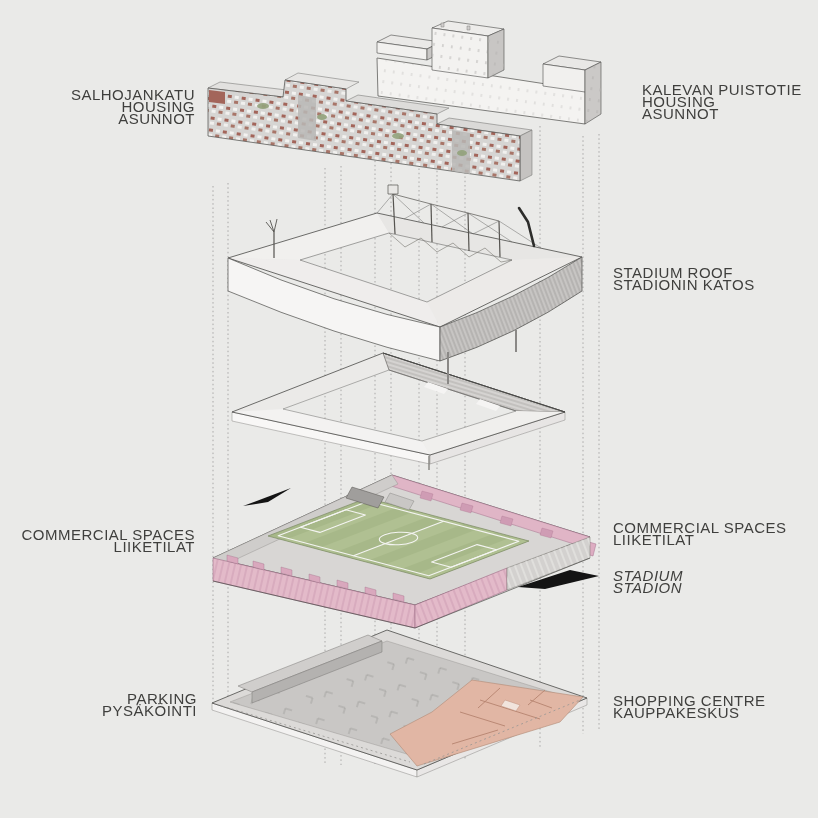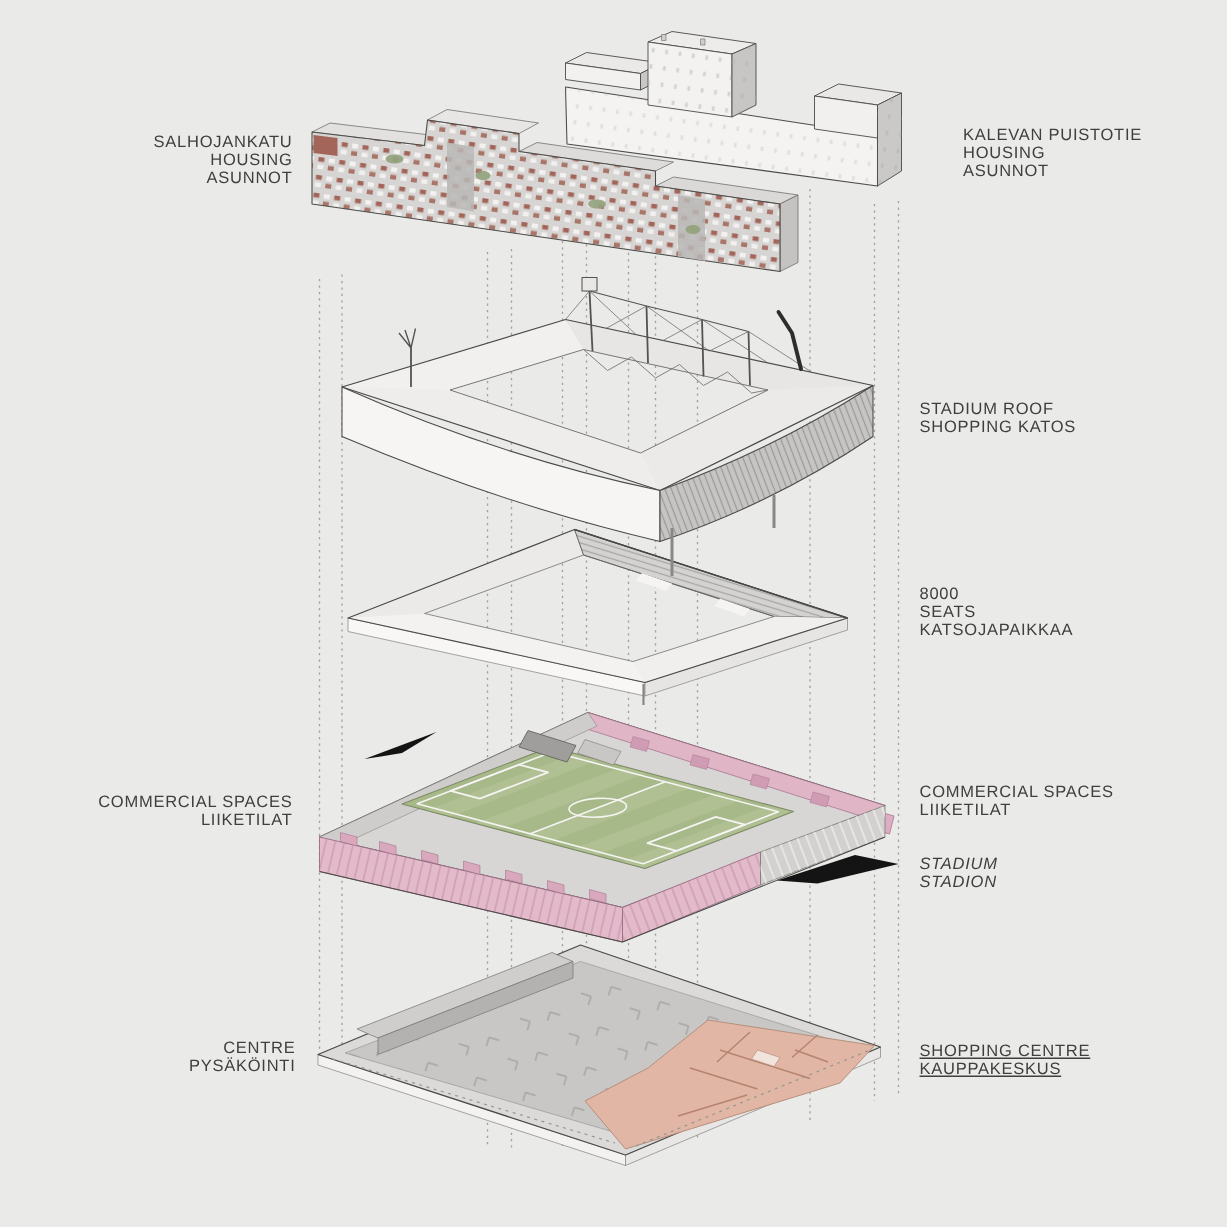--- a/index.html
+++ b/index.html
@@ -3,33 +3,33 @@
 <meta charset="utf-8">
 <style>
   html,body{margin:0;padding:0;}
   body{font-family:"Liberation Sans", sans-serif;}
   .stage{
     position:relative;width:818px;height:818px;background:#eaeae8;overflow:hidden;
   }
   .stage svg{position:absolute;left:0;top:0;}
   .lbl{
     position:absolute;
-    font-size:11px;line-height:12px;letter-spacing:.5px;
+    font-size:15px;line-height:12px;letter-spacing:.5px;
     color:#3f3f3d;white-space:pre-line;
   }
   .lbl.ra{text-align:right;}
   #lbl-salhojankatu{right:623px;top:89px;}
   #lbl-kalevan{left:642px;top:84px;}
   #lbl-stadium-roof{left:613px;top:267px;}
   #lbl-seats{left:613px;top:390px;}
   #lbl-commercial-left{right:623px;top:529px;}
   #lbl-commercial-right{left:613px;top:522px;}
   #lbl-stadium{left:613px;top:570px;font-style:italic;}
   #lbl-parking{right:621px;top:693px;}
-  #lbl-shopping{left:613px;top:695px;text-decoration:underline;}
+  #lbl-shopping{left:613px;top:695px;}
 </style>
 </head>
 <body>
 
 <div class="stage">
 
 <svg width="818" height="818" viewBox="0 0 818 818">
   <defs>
     <pattern id="facadeL" width="14" height="12" patternUnits="userSpaceOnUse" patternTransform="rotate(8)">
       <rect width="14" height="12" fill="#d6d5d3"></rect>
@@ -226,28 +226,25 @@
   </g>
 </svg>
 
 <div class="lbl ra" id="lbl-salhojankatu">SALHOJANKATU
 HOUSING
 ASUNNOT</div>
 <div class="lbl" id="lbl-kalevan">KALEVAN PUISTOTIE
 HOUSING
 ASUNNOT</div>
 <div class="lbl" id="lbl-stadium-roof">STADIUM ROOF
-SHOPPING KATOS</div>
-<div class="lbl" id="lbl-seats">8000
-SEATS
-KATSOJAPAIKKAA</div>
+STADIONIN KATOS</div>
 <div class="lbl ra" id="lbl-commercial-left">COMMERCIAL SPACES
 LIIKETILAT</div>
 <div class="lbl" id="lbl-commercial-right">COMMERCIAL SPACES
 LIIKETILAT</div>
 <div class="lbl" id="lbl-stadium">STADIUM
 STADION</div>
-<div class="lbl ra" id="lbl-parking">CENTRE
+<div class="lbl ra" id="lbl-parking">PARKING
 PYSÄKÖINTI</div>
 <div class="lbl" id="lbl-shopping">SHOPPING CENTRE
 KAUPPAKESKUS</div>
 
 </div>
 
 </body></html>

